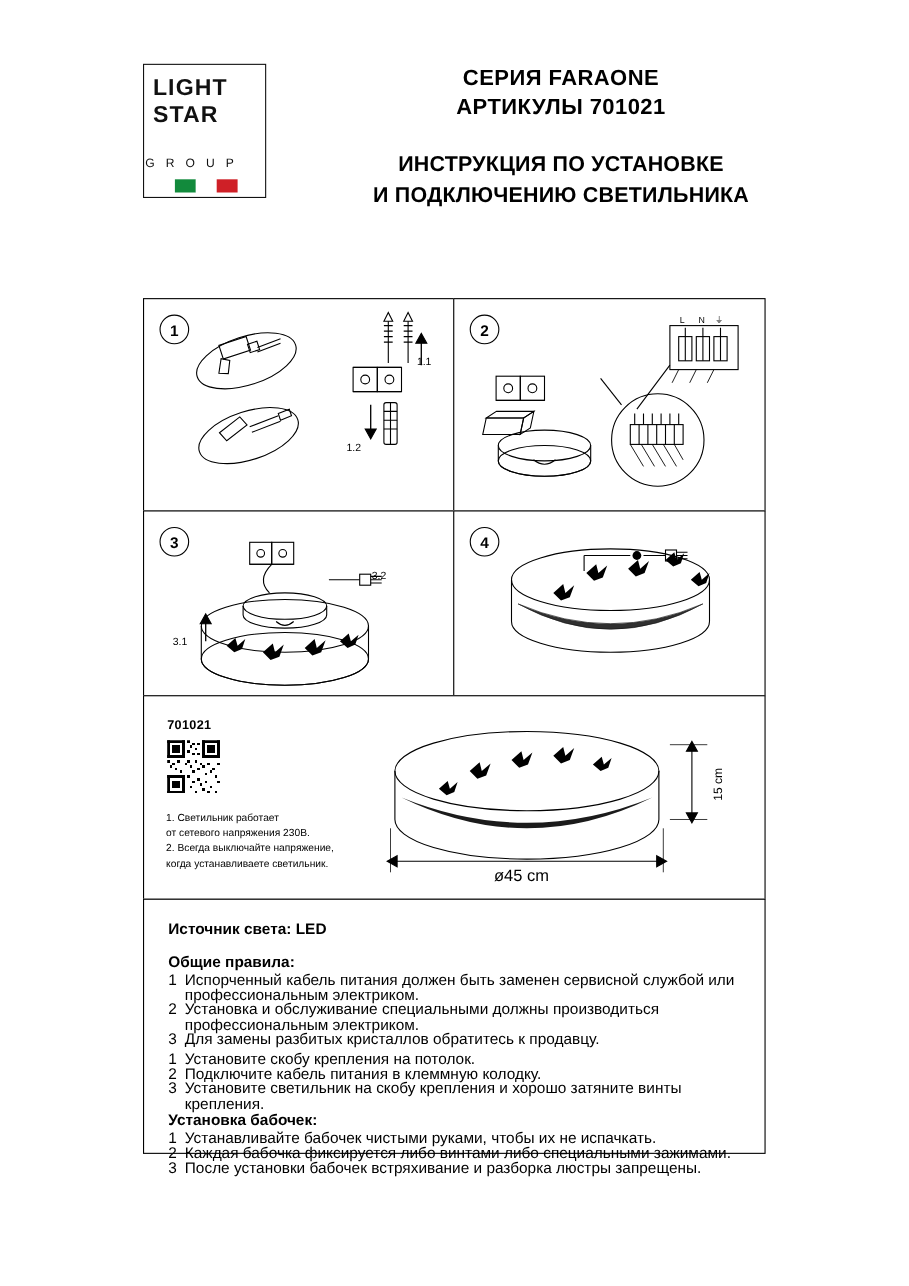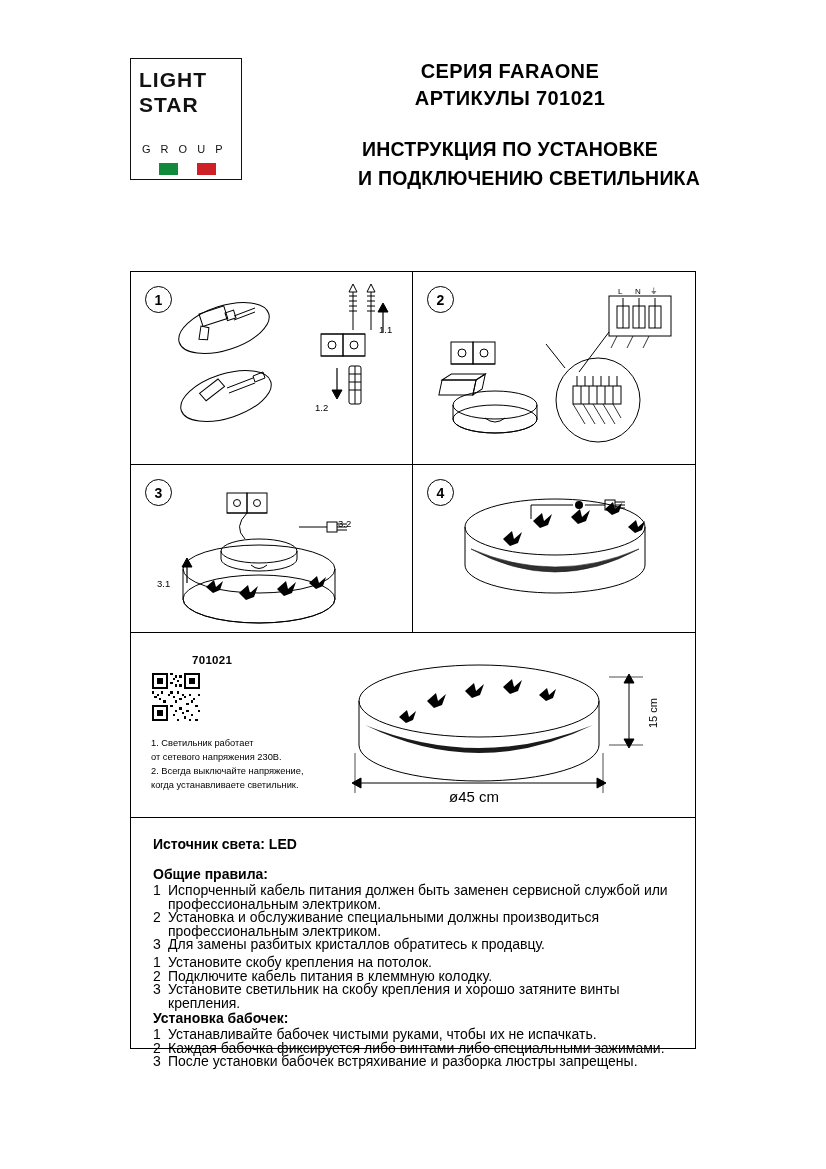--- a/index.html
+++ b/index.html
@@ -45,21 +45,21 @@
     width: 96px;
     font-family: "Liberation Sans", sans-serif;
     font-weight: bold;
     font-size: 21px;
     line-height: 25px;
     letter-spacing: 1px;
     color: #111;
   }
   .logo-group {
     position: absolute;
-    left: 11px;
+    left: 1px;
     top: 84px;
     font-size: 11px;
     letter-spacing: 3.5px;
     color: #111;
     font-weight: normal;
   }
   .logo-flag {
     position: absolute;
     left: 28px;
     top: 104px;
@@ -142,21 +142,20 @@
     white-space: nowrap;
   }
 
   
   .art-code {
     position: absolute;
     left: 21px; top: 21px;
     font-size: 11.5px;
     font-weight: bold;
     letter-spacing: 0.3px;
-    margin-left: 40px;
   }
   .qr {
     position: absolute;
     left: 21px; top: 40px;
     width: 48px; height: 48px;
     background: #fff;
   }
   .notes {
     position: absolute;
     left: 20px;
@@ -215,21 +214,21 @@
         <i class="flag-g"></i>
           <i class="flag-w"></i>
           <i class="flag-r"></i>
       </div>
     </div>
 
     <div class="title-block">
       <div class="series-line">СЕРИЯ FARAONE</div>
       <div class="series-line">АРТИКУЛЫ 701021</div>
       <div class="instr-line">ИНСТРУКЦИЯ ПО УСТАНОВКЕ</div>
-      <div class="instr-line" style="margin-top:2px;text-align:right;">И ПОДКЛЮЧЕНИЮ СВЕТИЛЬНИКА</div>
+      <div class="instr-line" style="margin-top:2px;">И ПОДКЛЮЧЕНИЮ СВЕТИЛЬНИКА</div>
     </div>
   </div>
 
   <div class="panels">
 
     <div class="cell cell-1">
       <div class="step-num">1</div>
 
       <svg class="svg-layer" width="283" height="194" viewBox="0 0 283 194">
         <g fill="none" stroke="#000" stroke-width="1">

